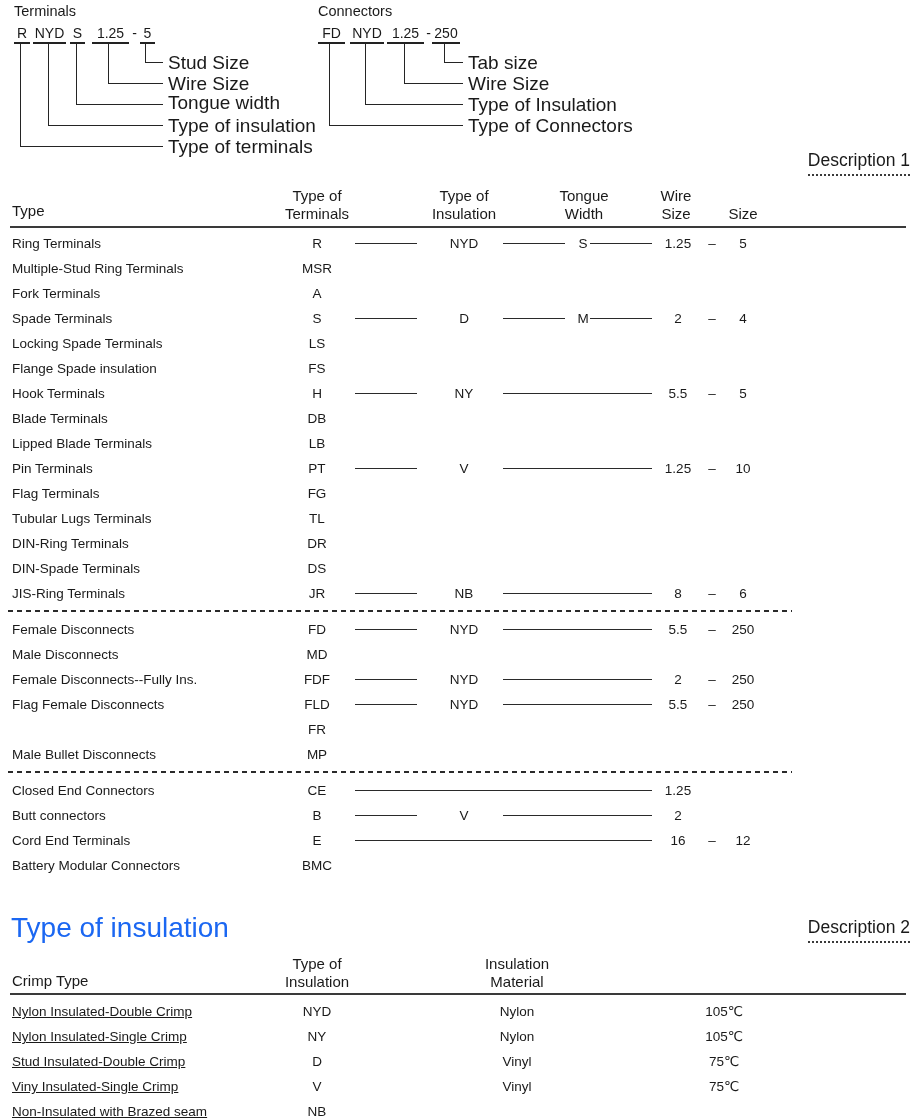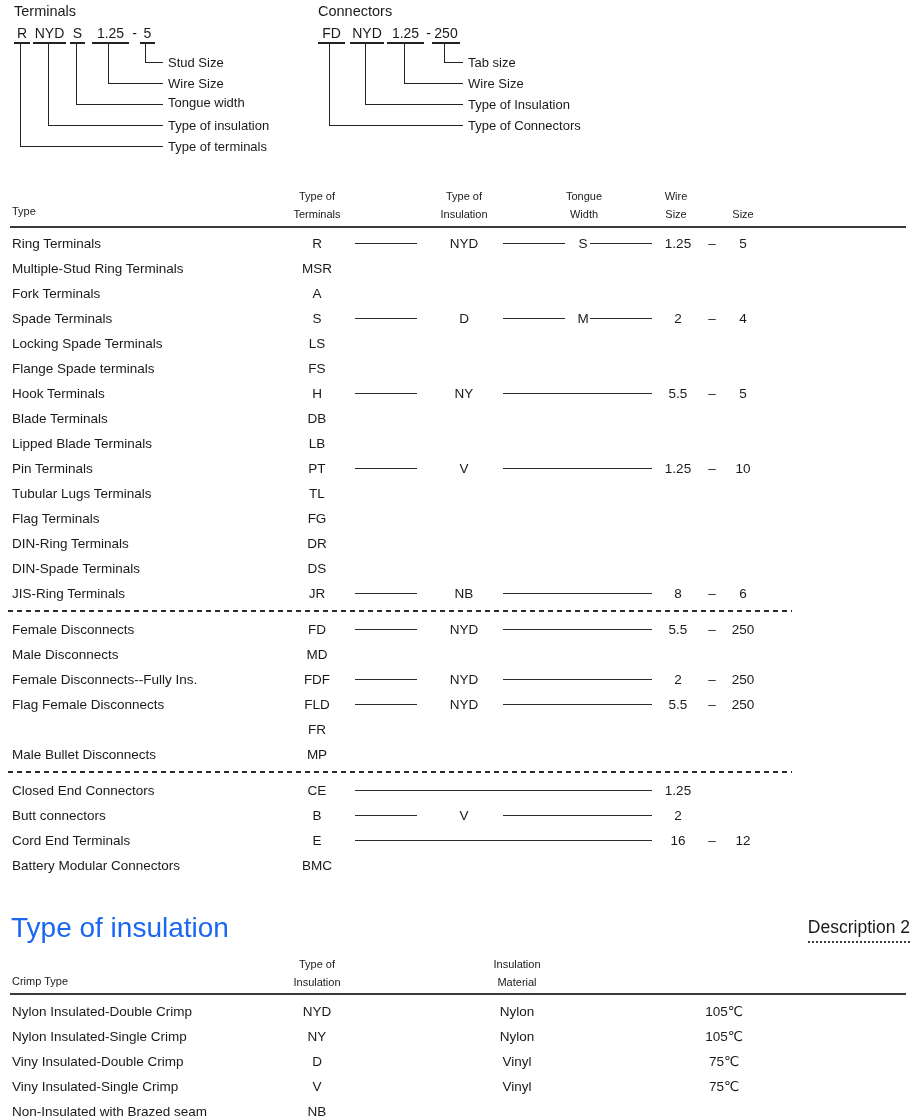--- a/index.html
+++ b/index.html
@@ -6,26 +6,26 @@
   .canvas{
     position:relative;width:919px;height:1120px;background:#ffffff;overflow:hidden;
     font-family:"Liberation Sans","DejaVu Sans",sans-serif;color:#1a1a1a;
   }
   
   .diag-title{position:absolute;top:3px;font-size:14.5px;}
   .code{position:absolute;top:25px;height:16px;font-size:14px;text-align:center;
         border-bottom:2px solid #222;padding-bottom:1px;}
   .code.nou{border-bottom:none;}
   .lshape{position:absolute;border-left:1.5px solid #242424;border-bottom:1.5px solid #242424;}
-  .dlabel{position:absolute;font-size:13px;line-height:17px;height:17px;white-space:nowrap;}
+  .dlabel{position:absolute;font-size:19px;line-height:17px;height:17px;white-space:nowrap;}
   
   .descwrap{position:absolute;left:700px;width:210px;text-align:right;}
   .desc{display:inline-block;font-size:17.5px;border-bottom:2px dotted #3a3a3a;padding-bottom:3px;}
   
-  .th{position:absolute;font-size:11px;line-height:18px;white-space:nowrap;}
+  .th{position:absolute;font-size:15px;line-height:18px;white-space:nowrap;}
   .th.center{text-align:center;}
   .rule{position:absolute;height:2px;background:#3a3a3a;}
   .rows{position:absolute;left:0;top:231px;width:797px;}
   .trow{position:relative;height:25px;}
   .trow span{position:absolute;top:0;font-size:13.5px;line-height:25px;white-space:nowrap;}
   .c-type{left:12px;}
   .c-code{left:287px;width:60px;text-align:center;}
   .c-ins{left:434px;width:60px;text-align:center;}
   .c-tw{left:553px;width:60px;text-align:center;}
   .c-wire{left:645px;width:66px;text-align:center;}
@@ -41,21 +41,21 @@
   .pat-b .seg1,.pat-b .seg2l{display:block;}
   .pat-c .segf{display:block;}
   .pat-sep{height:11px;}
   .pat-sep::after{content:"";position:absolute;left:8px;right:5px;top:4px;height:2px;
     background:repeating-linear-gradient(90deg,#2a2a2a 0 5px,transparent 5px 9px);}
   
   .blue-h{position:absolute;left:11px;top:911px;font-size:28px;line-height:34px;color:#1b67f2;}
   .rows2{position:absolute;left:0;top:999px;width:919px;}
   .trow2{position:relative;height:25px;}
   .trow2 span{position:absolute;top:0;font-size:13.5px;line-height:25px;white-space:nowrap;}
-  .c2-crimp{left:12px;}
+  .c2-crimp{left:12px;text-decoration:underline;}
   .c2-code{left:287px;width:60px;text-align:center;}
   .c2-mat{left:467px;width:100px;text-align:center;}
   .c2-temp{left:669px;width:110px;text-align:center;}
 </style>
 </head>
 <body>
 
 <section class="canvas">
 
   <div class="diag-title" style="left:14px">Terminals</div>
@@ -88,20 +88,23 @@
   <i class="lshape" style="left:444px;top:44px;width:18px;height:18px"></i>
   <i class="lshape" style="left:404px;top:44px;width:58px;height:39px"></i>
   <i class="lshape" style="left:365px;top:44px;width:97px;height:60px"></i>
   <i class="lshape" style="left:329px;top:44px;width:133px;height:81px"></i>
 
   <span class="dlabel" style="left:468px;top:54px">Tab size</span>
   <span class="dlabel" style="left:468px;top:75px">Wire Size</span>
   <span class="dlabel" style="left:468px;top:96px">Type of Insulation</span>
   <span class="dlabel" style="left:468px;top:117px">Type of Connectors</span>
 
+  <div class="descwrap" style="top:150px">
+    <span class="desc">Description 1</span>
+  </div>
 
   <div class="th" style="left:12px;top:202px">Type</div>
   <div class="th center" style="left:267px;top:187px;width:100px">
     <div>Type of</div>
     <div>Terminals</div>
   </div>
   <div class="th center" style="left:414px;top:187px;width:100px">
     <div>Type of</div>
     <div>Insulation</div>
   </div>
@@ -174,21 +177,21 @@
       <span class="c-code">LS</span>
       <span class="c-ins"></span>
       <span class="c-tw"></span>
       <span class="c-wire"></span>
       <span class="c-dash"></span>
       <span class="c-size"></span>
 
     </div>
 
     <div class="trow pat-d">
-      <span class="c-type">Flange Spade terminals</span>
+      <span class="c-type">Flange Spade insulation</span>
       <span class="c-code">FS</span>
       <span class="c-ins"></span>
       <span class="c-tw"></span>
       <span class="c-wire"></span>
       <span class="c-dash"></span>
       <span class="c-size"></span>
 
     </div>
 
     <div class="trow pat-b">
@@ -235,33 +238,33 @@
       <span class="c-wire">1.25</span>
       <span class="c-dash">–</span>
       <span class="c-size">10</span>
       <i class="seg seg1"></i>
 
       <i class="seg seg2l"></i>
 
     </div>
 
     <div class="trow pat-d">
+      <span class="c-type">Flag Terminals</span>
+      <span class="c-code">FG</span>
+      <span class="c-ins"></span>
+      <span class="c-tw"></span>
+      <span class="c-wire"></span>
+      <span class="c-dash"></span>
+      <span class="c-size"></span>
+
+    </div>
+
+    <div class="trow pat-d">
       <span class="c-type">Tubular Lugs Terminals</span>
       <span class="c-code">TL</span>
-      <span class="c-ins"></span>
-      <span class="c-tw"></span>
-      <span class="c-wire"></span>
-      <span class="c-dash"></span>
-      <span class="c-size"></span>
-
-    </div>
-
-    <div class="trow pat-d">
-      <span class="c-type">Flag Terminals</span>
-      <span class="c-code">FG</span>
       <span class="c-ins"></span>
       <span class="c-tw"></span>
       <span class="c-wire"></span>
       <span class="c-dash"></span>
       <span class="c-size"></span>
 
     </div>
 
     <div class="trow pat-d">
       <span class="c-type">DIN-Ring Terminals</span>
@@ -471,21 +474,21 @@
     </div>
 
     <div class="trow2">
       <span class="c2-crimp">Nylon Insulated-Single Crimp</span>
       <span class="c2-code">NY</span>
       <span class="c2-mat">Nylon</span>
       <span class="c2-temp">105℃</span>
     </div>
 
     <div class="trow2">
-      <span class="c2-crimp">Viny Insulated-Double Crimp</span>
+      <span class="c2-crimp">Stud Insulated-Double Crimp</span>
       <span class="c2-code">D</span>
       <span class="c2-mat">Vinyl</span>
       <span class="c2-temp">75℃</span>
     </div>
 
     <div class="trow2">
       <span class="c2-crimp">Viny Insulated-Single Crimp</span>
       <span class="c2-code">V</span>
       <span class="c2-mat">Vinyl</span>
       <span class="c2-temp">75℃</span>

